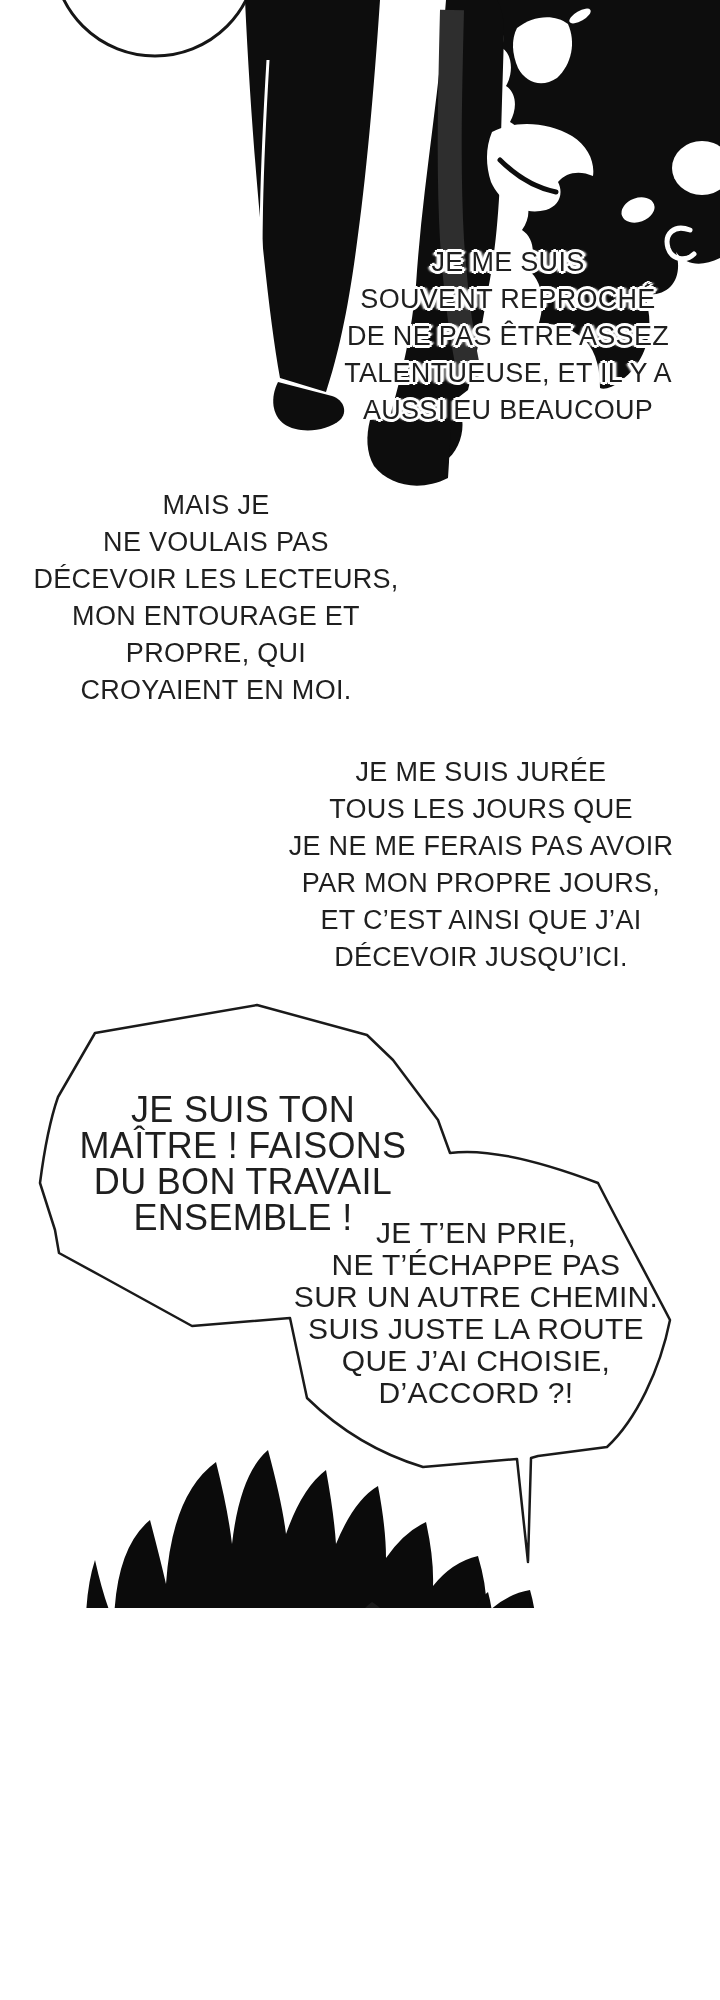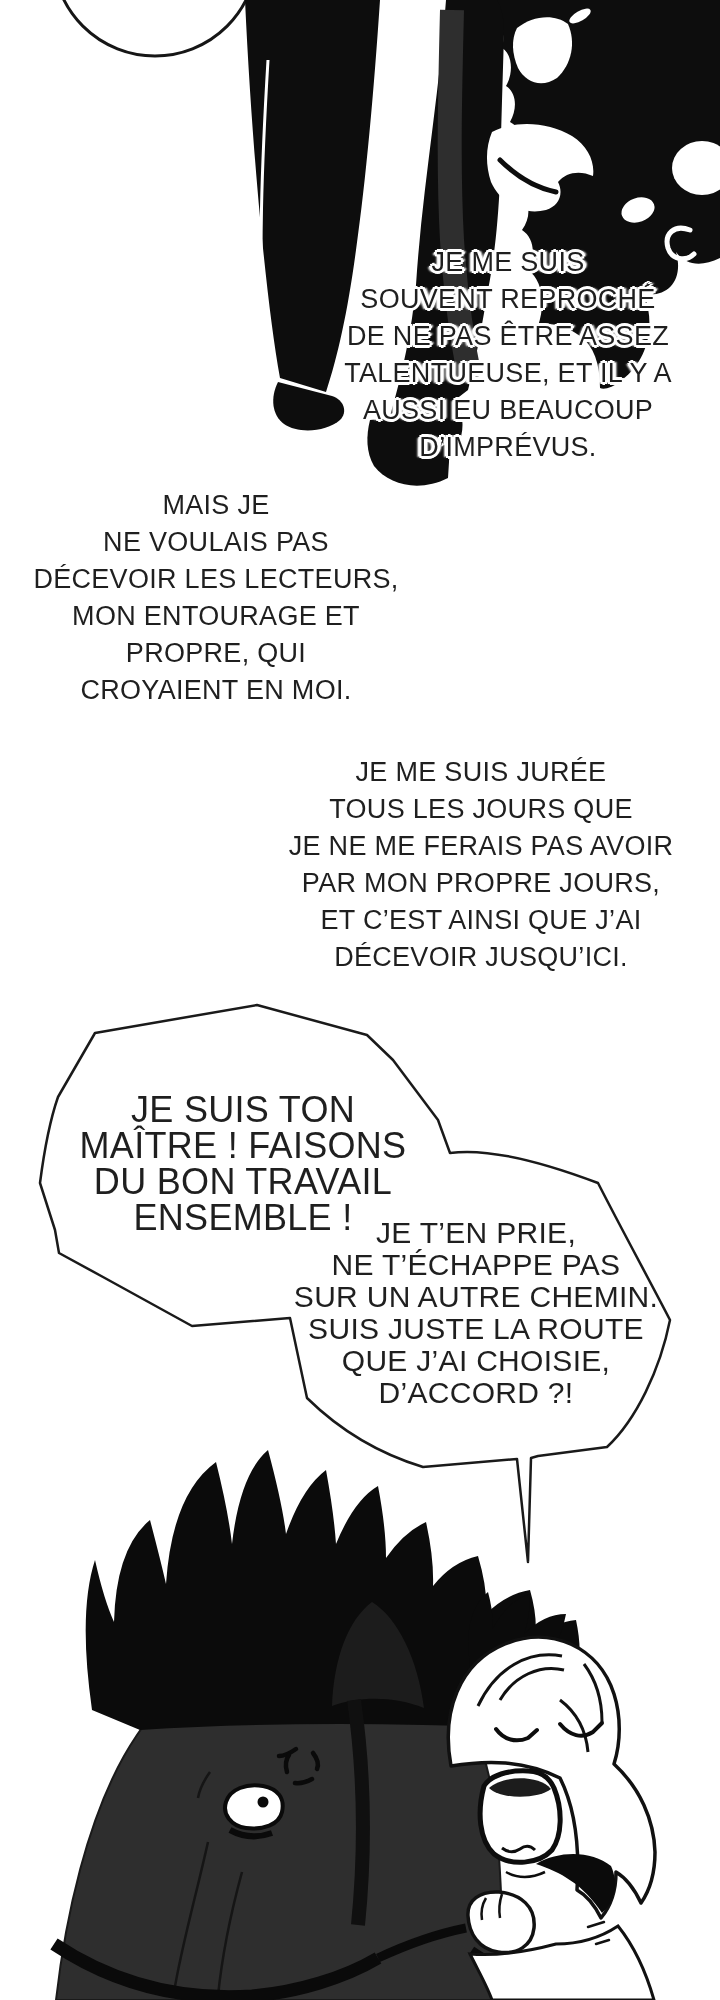--- a/index.html
+++ b/index.html
@@ -1,16 +1,16 @@
 <!DOCTYPE html>
 <html><head>
 <meta charset="utf-8">
 <style>
   html,body{margin:0;padding:0;background:#ffffff;}
-  .canvas{position:relative;width:720px;height:2000px;background:#ffffff;overflow:hidden;
+  .canvas{position:relative;width:720px;height:1608px;background:#ffffff;overflow:hidden;
           font-family:"Liberation Sans","DejaVu Sans",sans-serif;}
   .art{position:absolute;left:0;top:0;z-index:1;}
   .txt{position:absolute;z-index:2;transform:translateX(-50%);text-align:center;
        color:#1f1f1f;white-space:nowrap;letter-spacing:.3px;}
   .txt span{display:block;}
   .nar{font-size:27px;line-height:37px;}
   .halo span{text-shadow:-3px 0 0 #fff,3px 0 0 #fff,0 -3px 0 #fff,0 3px 0 #fff,
              -2px -2px 0 #fff,2px -2px 0 #fff,-2px 2px 0 #fff,2px 2px 0 #fff,
              -4px 1px 2px #fff,4px -1px 2px #fff;}
   .bub1{font-size:36px;line-height:36px;}
@@ -128,21 +128,20 @@
              L290 1318 L192 1326 L103 1277 L59 1253 L55 1230 L40 1183
              C44 1152 50 1120 58 1097 Z" fill="#ffffff" stroke="#1a1a1a" stroke-width="2.5" stroke-linejoin="round"></path>
   </svg>
 
   <div class="txt nar halo" style="left:508px;top:244px">
     <span>JE ME SUIS</span>
     <span>SOUVENT REPROCHÉ</span>
     <span>DE NE PAS ÊTRE ASSEZ</span>
     <span>TALENTUEUSE, ET IL Y A</span>
     <span>AUSSI EU BEAUCOUP</span>
-    <span>D’IMPRÉVUS.</span>
   </div>
 
   <div class="txt nar" style="left:216px;top:487px">
     <span>MAIS JE</span>
     <span>NE VOULAIS PAS</span>
     <span>DÉCEVOIR LES LECTEURS,</span>
     <span>MON ENTOURAGE ET</span>
     <span>PROPRE, QUI</span>
     <span>CROYAIENT EN MOI.</span>
   </div>

